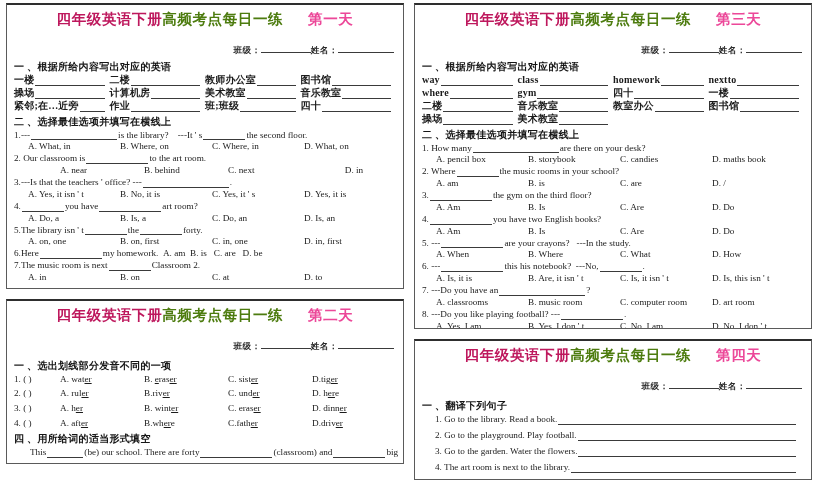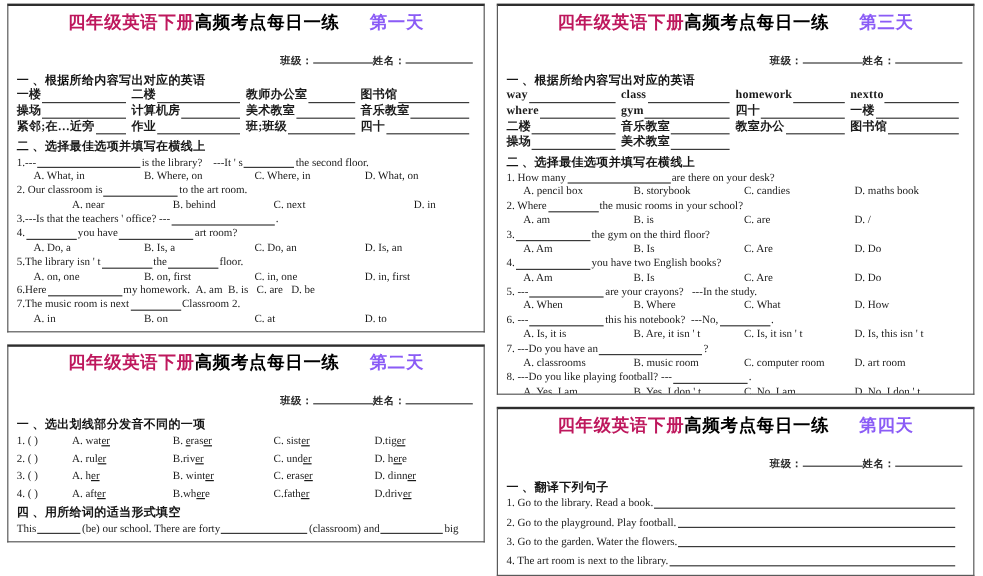--- a/index.html
+++ b/index.html
@@ -44,22 +44,22 @@
   .title {
     text-align: center;
     font-size: 14.5px;
     font-weight: bold;
     letter-spacing: 0.6px;
     white-space: nowrap;
     line-height: 1.25;
     font-family: "DejaVu Serif", "Liberation Serif", serif;
   }
   .title .t-black { color: #be185d; }
-  .title .t-red { color: #000000; }
-  .title .t-day { color: #8b5cf6; margin-left: 25px; }
+  .title .t-red { color: #4d7c0f; }
+  .title .t-day { color: #ec4899; margin-left: 25px; }
 
   .idline {
     text-align: right;
     font-size: 8.6px;
     font-weight: bold;
     margin-top: 17px;
     padding-right: 2px;
     white-space: nowrap;
     color: #2a2a2a;
   }
@@ -154,37 +154,40 @@
   .pron .op { flex: 1 1 0; }
   .pron u { text-decoration: underline; }
 
   
   .cloze {
     font-size: 9.2px;
     line-height: 1.3;
     margin-top: 1px;
     white-space: nowrap;
     display: flex;
-    align-items: flex-start;
+    align-items: center;
+    margin-left: 16px;
   }
   .cloze .gap {
     display: inline-block;
     border-bottom: 1px solid #3a3a3a;
     height: 9px;
     margin: 0 1px;
     flex: 0 0 auto;
   }
 
   
   .tr {
     display: flex;
+    align-items: flex-end;
     font-size: 9.2px;
     line-height: 1.2;
     margin-bottom: 5px;
     white-space: nowrap;
+    margin-left: 13px;
   }
   .tr .txt { flex: 0 0 auto; }
   .tr .ln {
     flex: 1 1 auto;
     border-bottom: 1px solid #3a3a3a;
     height: 9px;
     margin-left: 1px;
     margin-right: 8px;
   }
 </style>
@@ -282,41 +285,47 @@
         <span class="op">B. behind</span>
         <span class="op">C. next</span>
         <span class="op" style="text-align:center">D. in</span>
       </div>
 
       <div class="q">
         <span class="txt">3.---Is that the teachers '   office?    ---</span>
           <span class="gap g-l"></span>
           <span class="txt">.</span>
       </div>
+      <div class="opts">
+        <span class="op">A. Yes, it isn ' t</span>
+        <span class="op">B. No, it is</span>
+        <span class="op">C. Yes, it ' s</span>
+        <span class="op">D. Yes, it is</span>
+      </div>
 
       <div class="q">
         <span class="txt">4.</span>
           <span class="gap g-s"></span>
           <span class="txt">you have</span>
           <span class="gap g-m"></span>
           <span class="txt">art room?</span>
       </div>
       <div class="opts">
         <span class="op">A. Do, a</span>
         <span class="op">B. Is, a</span>
         <span class="op">C. Do, an</span>
         <span class="op">D. Is, an</span>
       </div>
 
       <div class="q">
         <span class="txt">5.The library isn ' t</span>
           <span class="gap g-s"></span>
           <span class="txt">the</span>
           <span class="gap g-s"></span>
-          <span class="txt">floor.</span>
+          <span class="txt">forty.</span>
       </div>
       <div class="opts">
         <span class="op">A. on, one</span>
         <span class="op">B. on, first</span>
         <span class="op">C. in, one</span>
         <span class="op">D. in, first</span>
       </div>
 
       <div class="q">
         <span class="txt">6.Here</span><span class="gap g-m"></span><span class="txt">my homework.</span>&nbsp;&nbsp;<span class="txt">A. am</span>&nbsp;&nbsp;<span class="txt">B. is</span>&nbsp;&nbsp;&nbsp;<span class="txt">C. are</span>&nbsp;&nbsp;&nbsp;<span class="txt">D. be</span>

